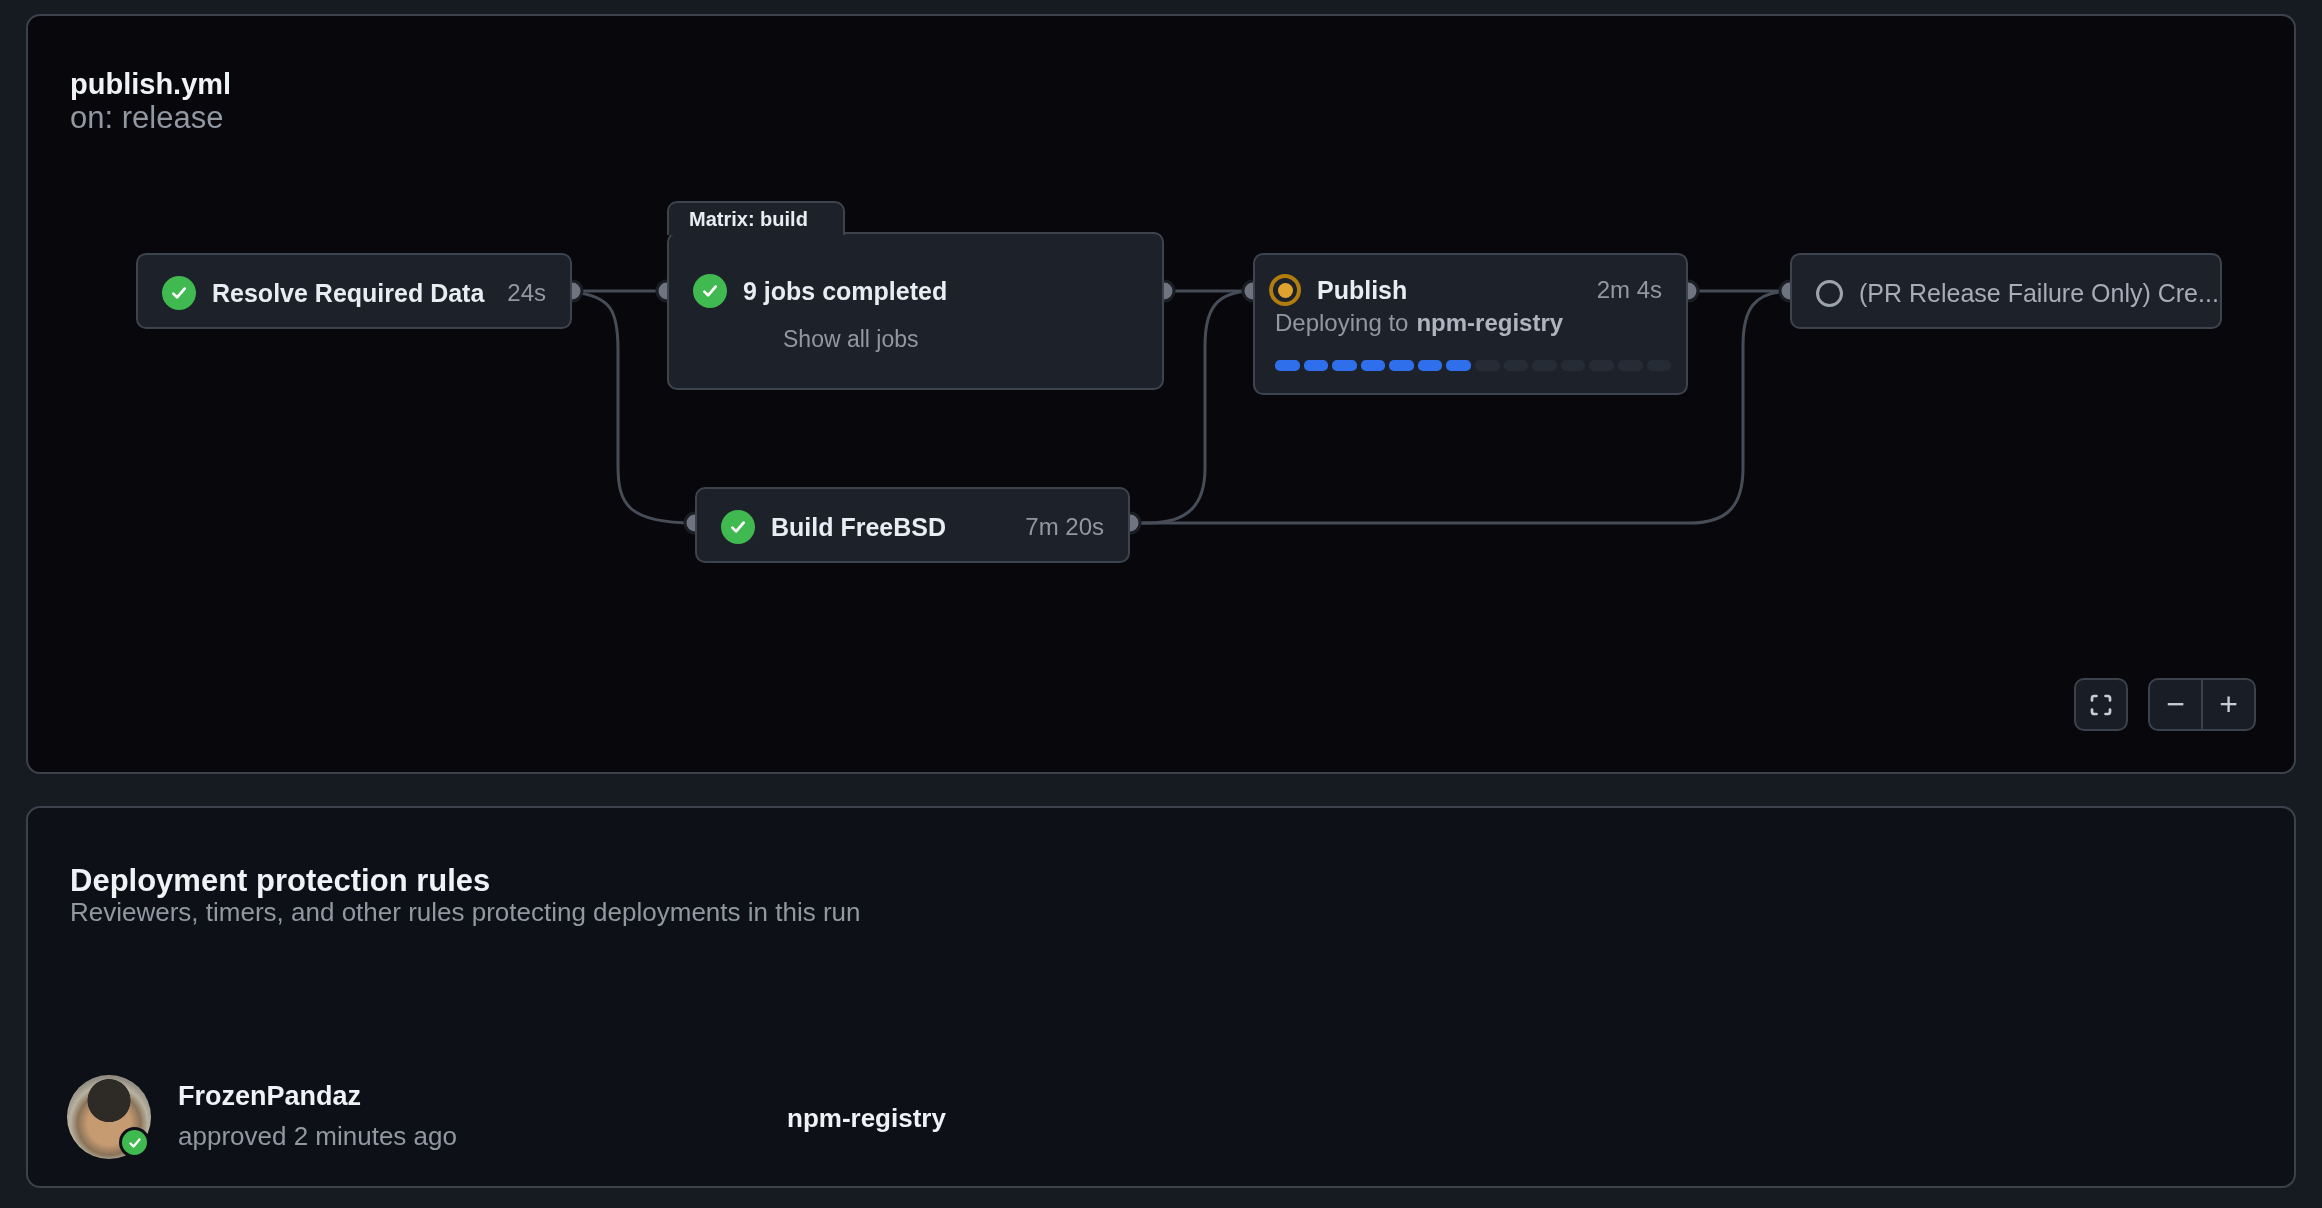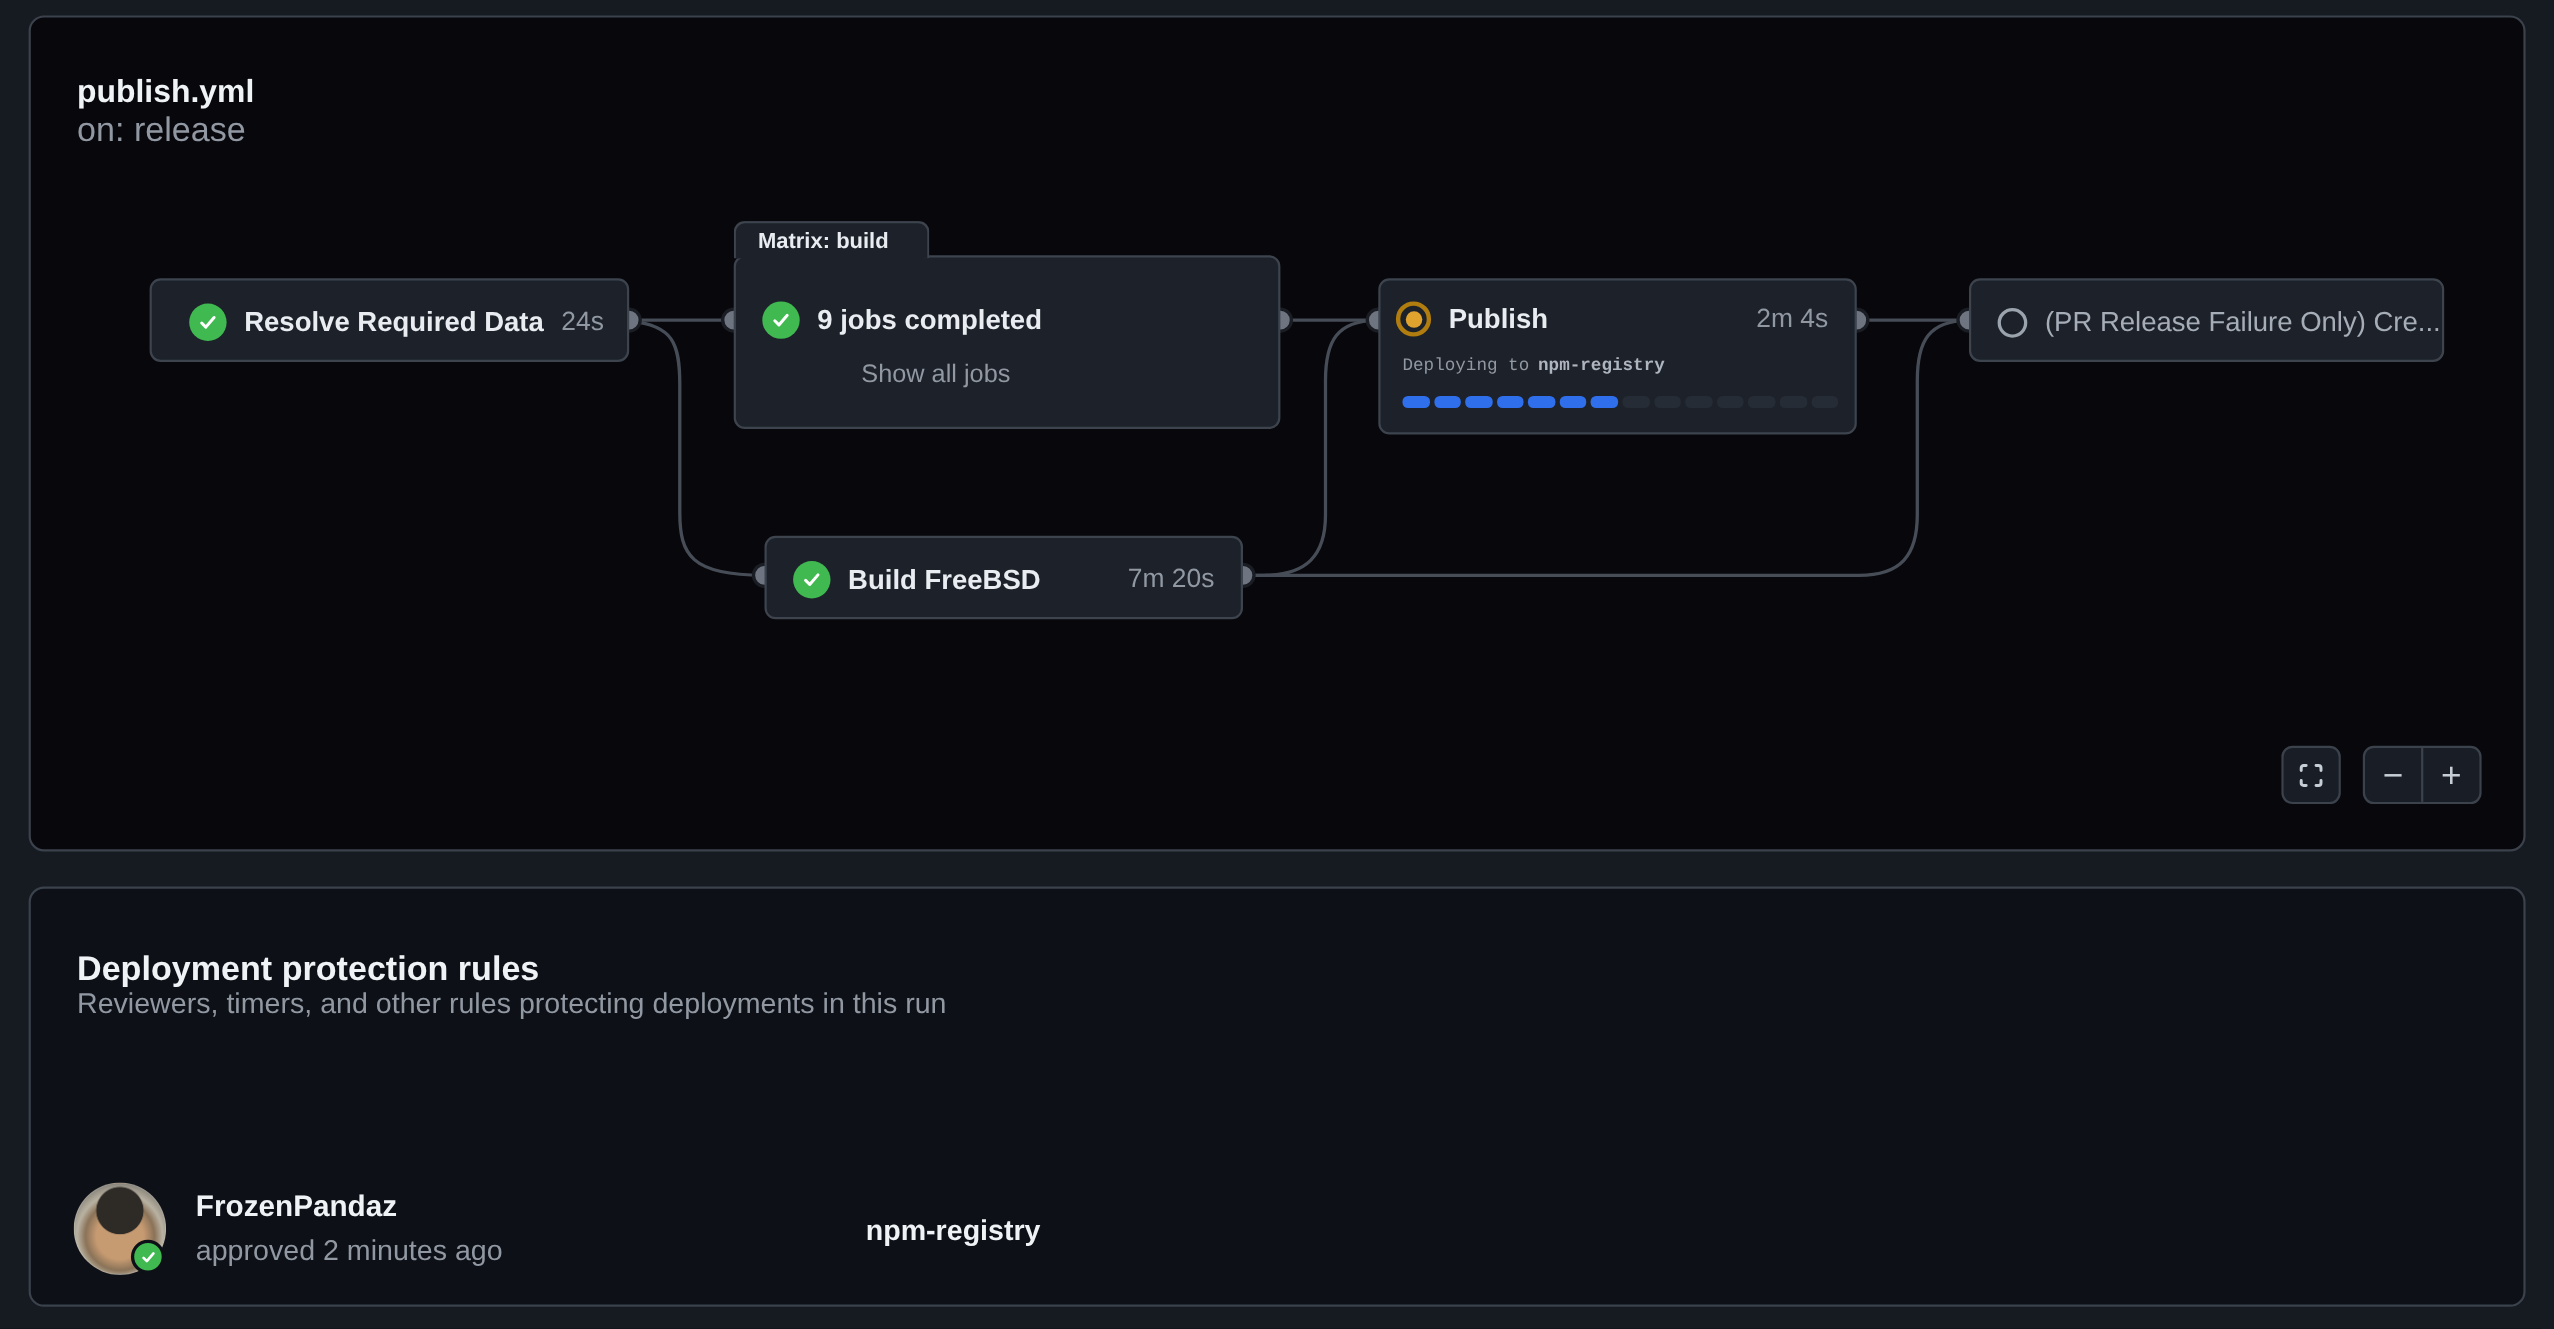--- a/index.html
+++ b/index.html
@@ -89,33 +89,33 @@
   #matrix-body{ left:667px; top:232px; width:497px; height:158px; z-index:1;}
   #matrix-body .node-row{height:auto; padding-top:40px;}
   .show-all{
     position:absolute; left:90px; top:92px;
     font-size:23px; color:var(--muted); cursor:pointer;margin-left:24px;
   }
   
   #node-publish{ left:1253px; top:253px; width:435px; height:142px;}
   #node-publish .node-row{height:auto; padding-top:19px;padding-left:14px;}
   .deploy-line{
-    position:absolute; left:20px; top:68px;
-    font-size:16px; color:var(--muted);
-    display:flex; gap:8px; white-space:nowrap;font-family:Liberation Mono, monospace;
+    position:absolute; left:20px; top:54px;
+    font-size:24px; color:var(--muted);
+    display:flex; gap:8px; white-space:nowrap;
   }
   .deploy-env{font-weight:700; color:#aeb5bf;}
   .progress{
     position:absolute; left:20px; top:105px; width:396px; height:11px;
     display:flex; gap:4px;
   }
   .progress .seg{flex:1; border-radius:5px; background:#262c35;}
   .progress .seg.filled{background:var(--blue);}
   
-  #node-resolve{ left:136px; top:253px; width:436px; height:76px;padding-left:10px;}
+  #node-resolve{ left:136px; top:253px; width:436px; height:76px;}
   #node-freebsd{ left:695px; top:487px; width:435px; height:76px;}
   #node-prfail{ left:1790px; top:253px; width:432px; height:76px;}
   #node-prfail .node-label{color:#a6adb7; font-weight:400;}
   
   .ctl{
     position:absolute; background:#191e26; border:2px solid var(--border);
     border-radius:10px; display:flex; align-items:center; justify-content:center;
     color:#c6cdd5; cursor:pointer;
   }
   #fullscreen-btn{left:2074px; top:678px; width:54px; height:53px;}

